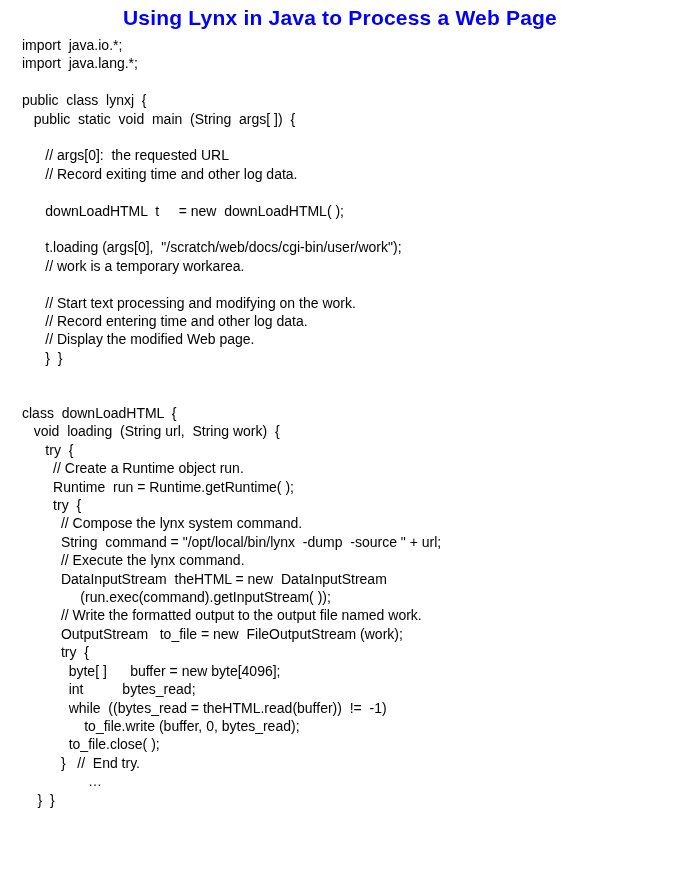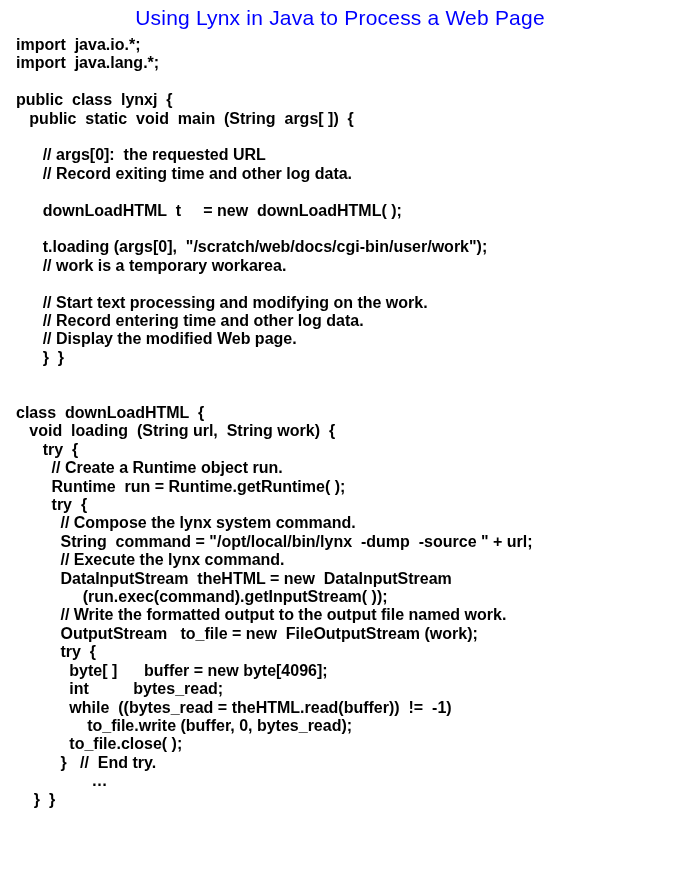--- a/index.html
+++ b/index.html
@@ -16,35 +16,34 @@
   .page {
     position: relative;
     width: 680px;
     height: 880px;
     box-sizing: border-box;
     padding: 0;
   }
   .title {
     color: #0000ff;
     font-size: 21px;
-    font-weight: normal;
+    font-weight: bold;
     text-align: center;
     padding-top: 6px;
     padding-bottom: 6px;
     letter-spacing: 0.2px;
   }
   .code {
     color: #000000;
-    font-size: 16px;
+    font-size: 14px;
     line-height: 18.4px;
-    padding-left: 16px;
+    padding-left: 22px;
     padding-right: 6px;
     white-space: pre;
     font-family: "Liberation Sans", sans-serif;
-    font-weight: bold;
   }
   .code .ln {
     display: block;
     min-height: 18.4px;
     white-space: pre;
   }
   .blank {
     display: block;
     height: 18.4px;
   }

